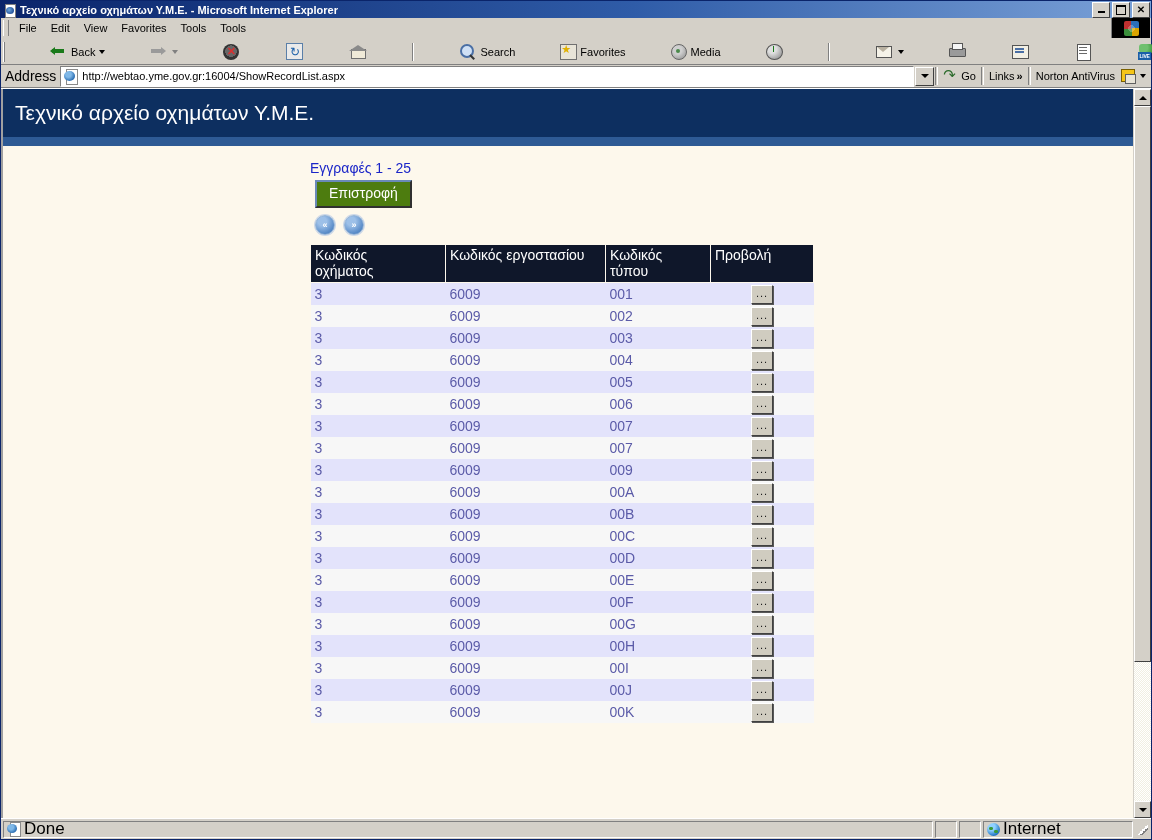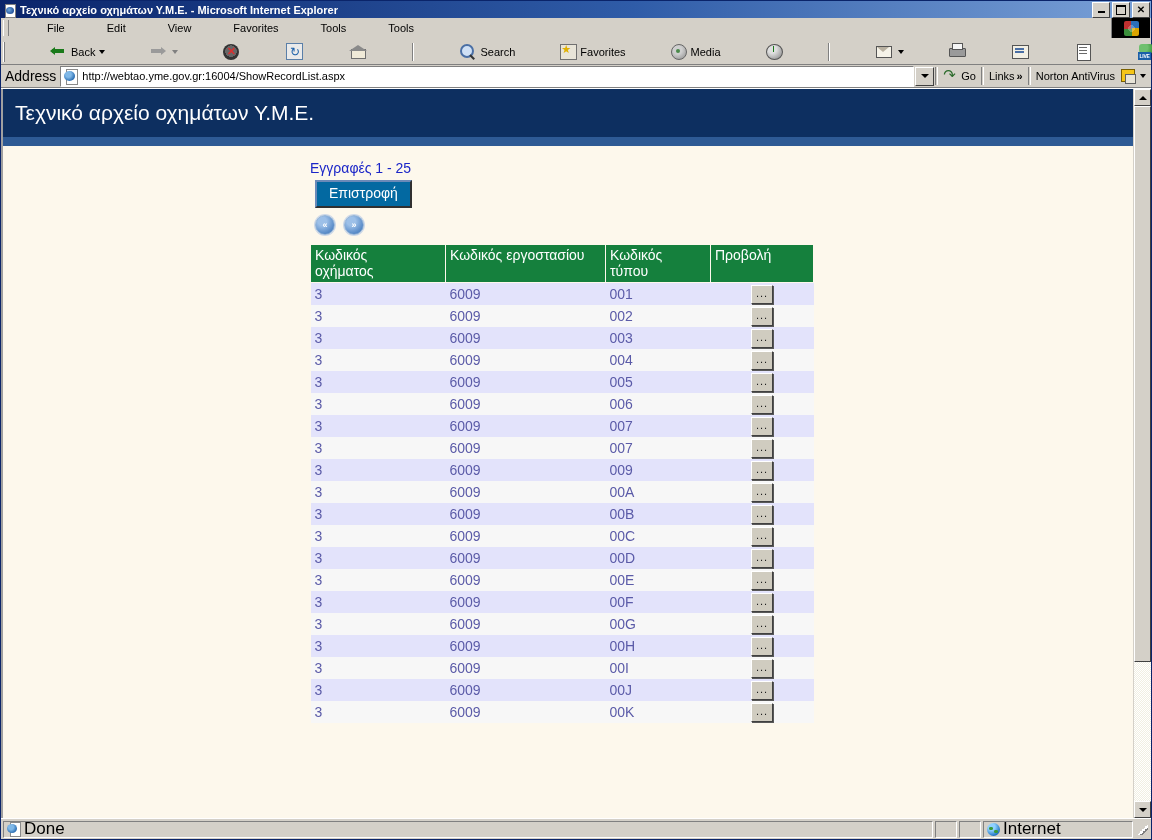--- a/index.html
+++ b/index.html
@@ -62,21 +62,20 @@
   .min-g { width: 7px; height: 2px; background: #000; margin-top: 5px; }
   .max-g { width: 8px; height: 7px; border: 1px solid #000; border-top-width: 2px; }
 
   
   .menubar {
     height: 20px; background: #d4d0c8;
     display: flex; align-items: center;
     border-bottom: 1px solid #d4d0c8;
     flex: 0 0 auto;
     position: relative;
-    gap: 28px;
   }
   .menubar .mgrip {
     width: 4px; height: 16px; margin: 0 3px 0 2px;
     border-left: 1px solid #fff; border-right: 1px solid #808080;
   }
   .menu-item {
     padding: 2px 7px; font-size: 11px; color: #000;
     white-space: nowrap;
   }
   .ie-logo-box {
@@ -346,21 +345,21 @@
   .page-accent { height: 9px; background: #2e5a94; }
 
   .content { padding-top: 14px; }
   .records-line {
     margin-left: 307px;
     color: #1a25c8; font-size: 14px;
     margin-bottom: 4px;
   }
   .back-btn {
     margin-left: 312px;
-    background: #0369a1; color: #fff;
+    background: #4d7c0f; color: #fff;
     font-size: 14px;
     padding: 3px 12px 5px 12px;
     display: inline-block;
     border: 2px solid; border-color: #6a8ab8 #303030 #303030 #6a8ab8;
     box-sizing: border-box;
   }
   .nav-circles { margin-left: 312px; margin-top: 7px; display: flex; gap: 9px; }
   .circ {
     width: 18px; height: 18px; border-radius: 50%;
     background: radial-gradient(circle at 35% 30%, #9dc0e8 0 25%, #5a8cc8 70%, #4a7ab5 100%);
@@ -371,21 +370,21 @@
   }
 
   
   .dtable {
     margin-left: 307px; margin-top: 9px;
     border-collapse: collapse;
     font-size: 14px;
     table-layout: fixed;
   }
   .dtable th {
-    background: #15803d; color: #fff;
+    background: #0f172a; color: #fff;
     font-weight: normal; text-align: left;
     vertical-align: top;
     padding: 2px 16px 3px 4px;
     border: 1px solid #fdf8ec;
     line-height: 16px;
   }
   .dtable td {
     color: #5b5ba8;
     padding: 3px 4px;
     border: none;

